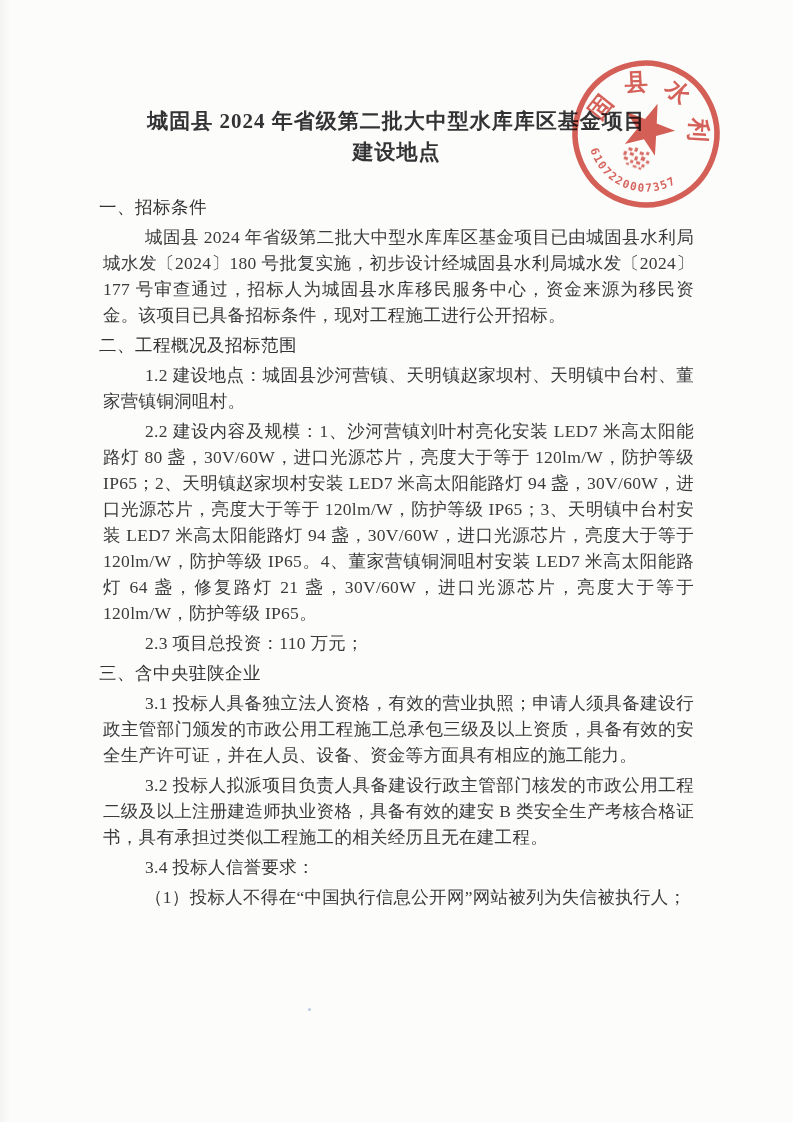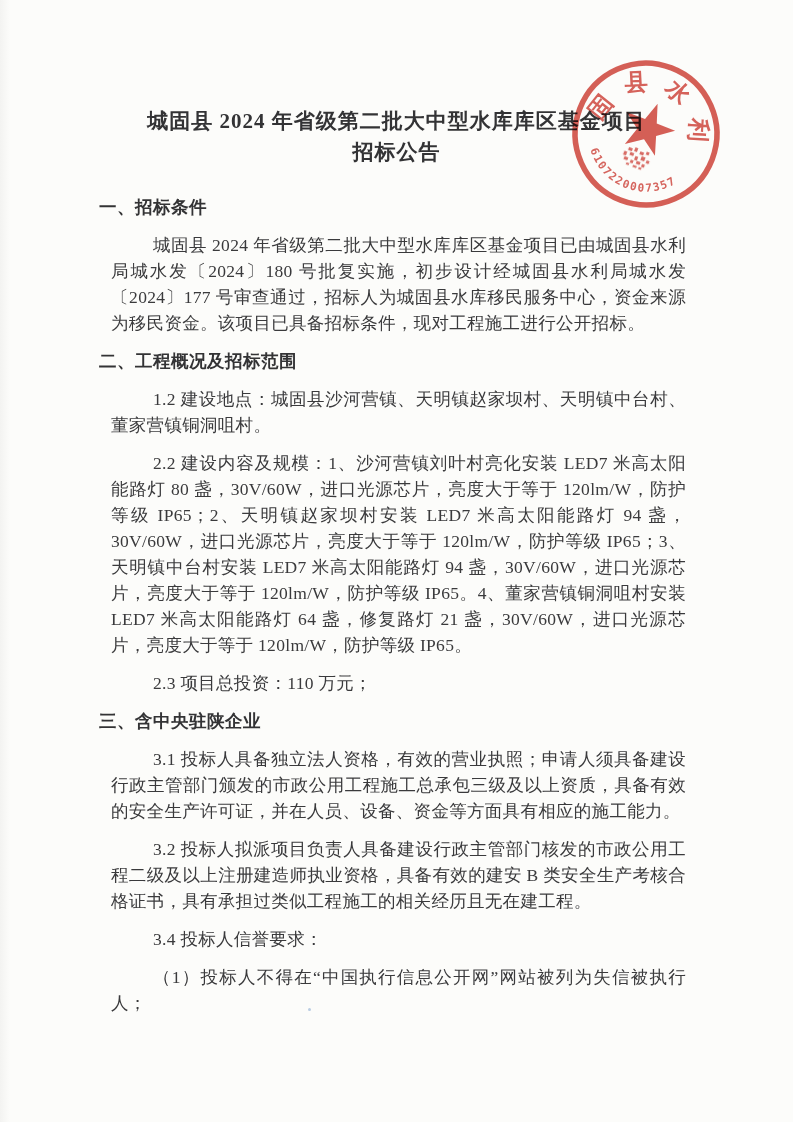--- a/index.html
+++ b/index.html
@@ -25,26 +25,26 @@
     letter-spacing:1px;
     color:#333335;
   }
   .doc-body{
     margin:26px 95px 0 99px;
     font-size:17.5px;
     line-height:26px;
     text-align:justify;
   }
   .sec-heading{
-    font-weight:700;
+    font-weight:400;
     color:#333335;
     letter-spacing:.5px;
   }
   .para{
-    margin:12px;
+    margin:4px;
     text-indent:42px;
     letter-spacing:.3px;
   }
   .seal{
     position:absolute;
     left:560px;top:48px;
     width:172px;height:172px;
     mix-blend-mode:multiply;
     opacity:.93;
     pointer-events:none;
@@ -55,21 +55,21 @@
     background:#9db8d8;opacity:.7;
   }
 </style>
 </head>
 <body>
 
 <div class="page">
 
   <div class="title-block">
     <div>城固县 2024 年省级第二批大中型水库库区基金项目</div>
-    <div>招标公告</div>
+    <div>建设地点</div>
   </div>
 
   <div class="doc-body" id="doc-body">
       <div class="sec-heading">一、招标条件</div>
       <p class="para">城固县 2024 年省级第二批大中型水库库区基金项目已由城固县水利局城水发〔2024〕180 号批复实施，初步设计经城固县水利局城水发〔2024〕177 号审查通过，招标人为城固县水库移民服务中心，资金来源为移民资金。该项目已具备招标条件，现对工程施工进行公开招标。</p>
       <div class="sec-heading">二、工程概况及招标范围</div>
       <p class="para">1.2 建设地点：城固县沙河营镇、天明镇赵家坝村、天明镇中台村、董家营镇铜洞咀村。</p>
       <p class="para">2.2 建设内容及规模：1、沙河营镇刘叶村亮化安装 LED7 米高太阳能路灯 80 盏，30V/60W，进口光源芯片，亮度大于等于 120lm/W，防护等级 IP65；2、天明镇赵家坝村安装 LED7 米高太阳能路灯 94 盏，30V/60W，进口光源芯片，亮度大于等于 120lm/W，防护等级 IP65；3、天明镇中台村安装 LED7 米高太阳能路灯 94 盏，30V/60W，进口光源芯片，亮度大于等于 120lm/W，防护等级 IP65。4、董家营镇铜洞咀村安装 LED7 米高太阳能路灯 64 盏，修复路灯 21 盏，30V/60W，进口光源芯片，亮度大于等于 120lm/W，防护等级 IP65。</p>
       <p class="para">2.3 项目总投资：110 万元；</p>
       <div class="sec-heading">三、含中央驻陕企业</div>

